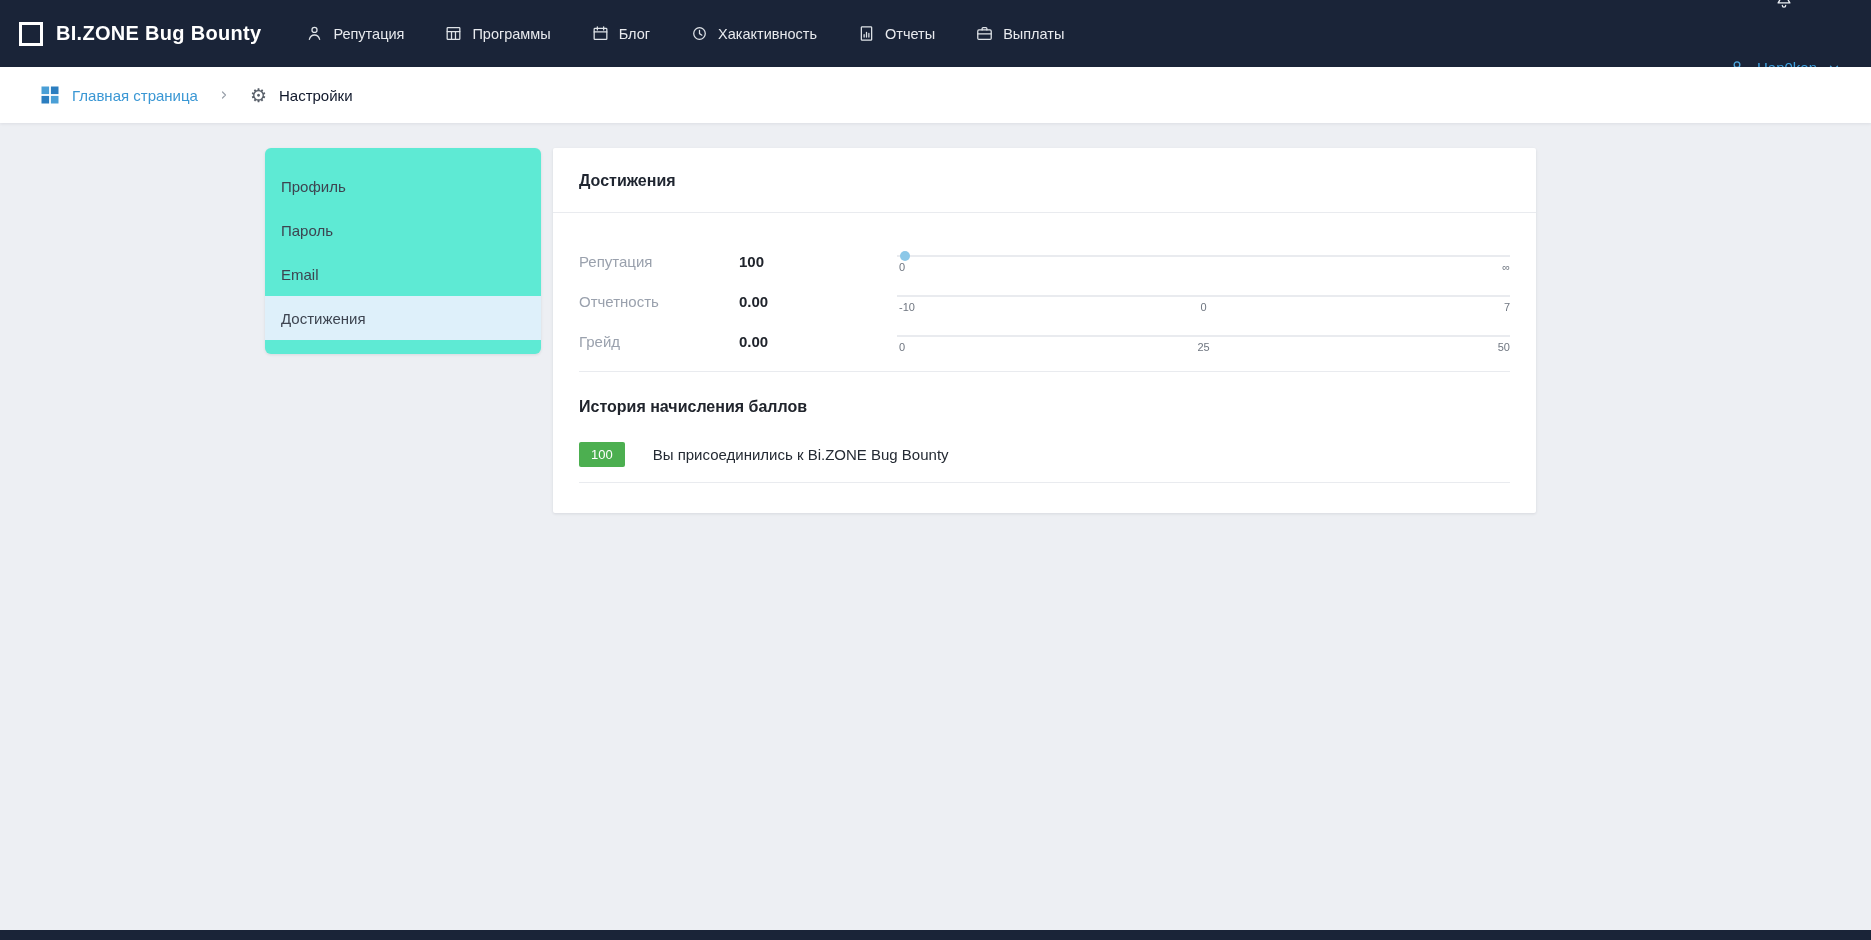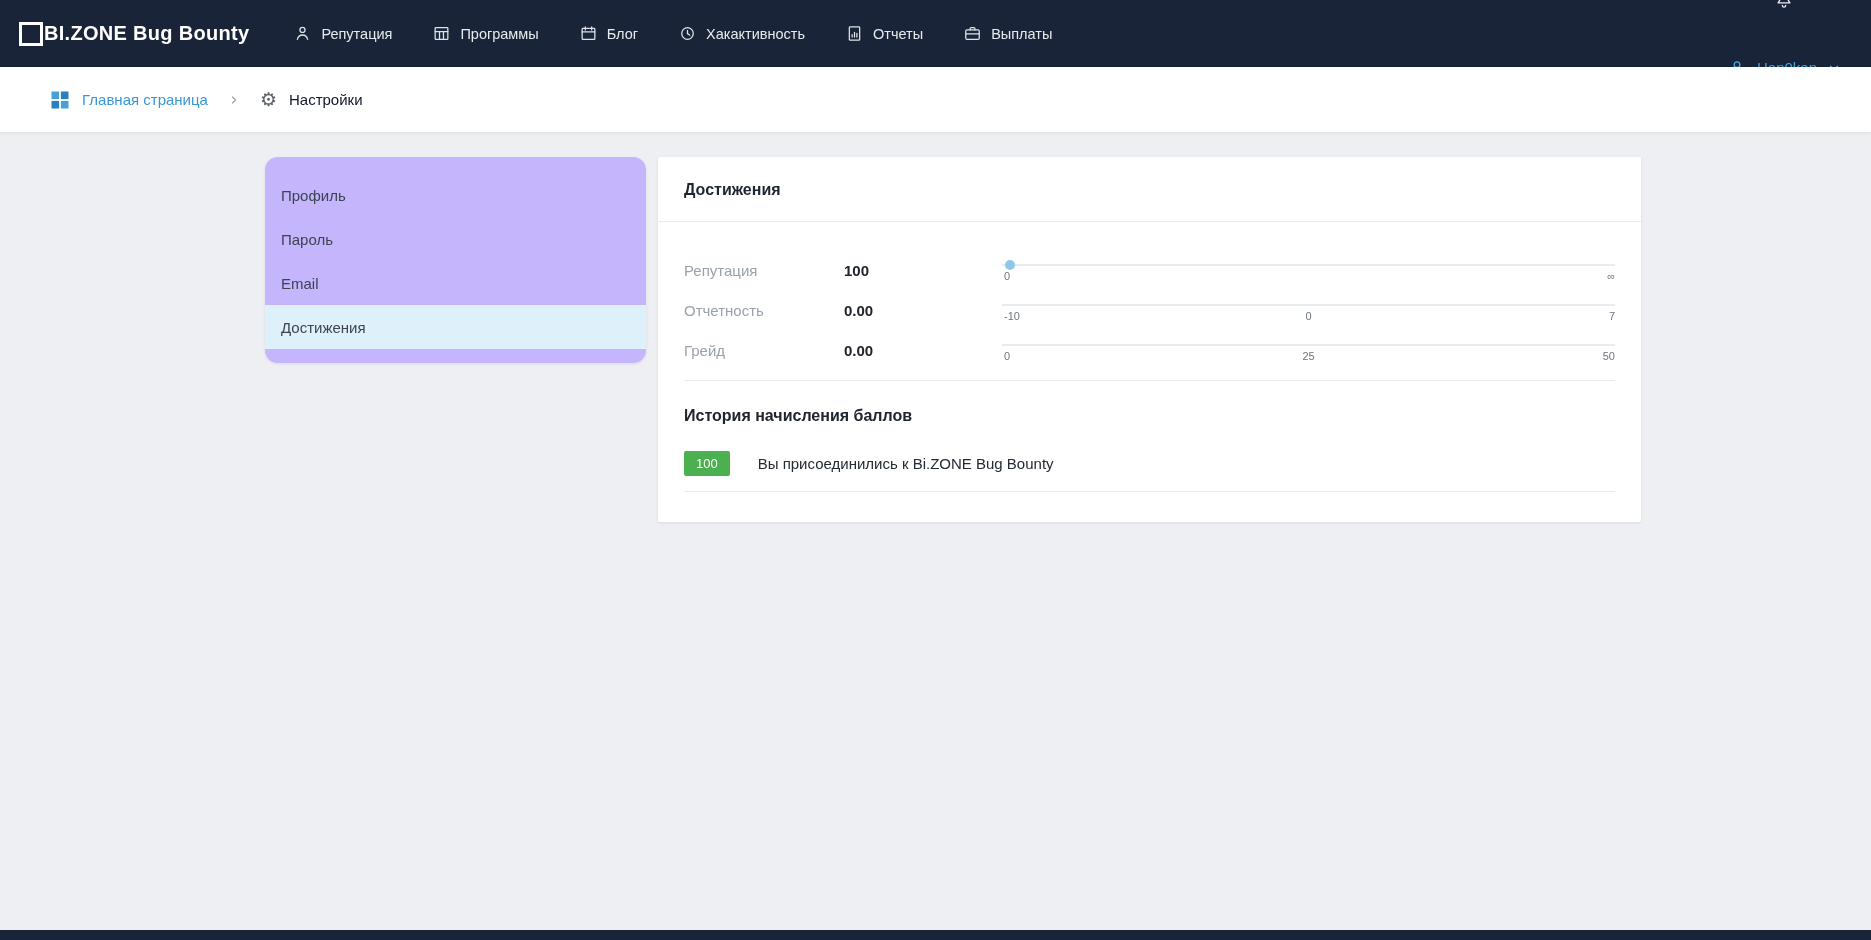--- a/index.html
+++ b/index.html
@@ -11,59 +11,59 @@
     overflow:hidden;
     position:relative;
   }
 
   
   .topnav {
     height:67px; background:#1a2438;
     display:flex; align-items:center;
     padding:0 30px 0 18px;
   }
-  .logo { display:flex; align-items:center; cursor:pointer; }
+  .logo { display:flex; align-items:center; gap:12px; cursor:pointer; }
   .logo-mark svg { display:block; }
   .logo-text { color:#ffffff; font-weight:700; font-size:20px; letter-spacing:.3px; white-space:nowrap; }
 
   .nav-items { display:flex; align-items:center; gap:40px; margin-left:44px; }
   .nav-item {
     display:flex; align-items:center; gap:9px;
     color:#e8eaee; font-size:14.5px; text-decoration:none; cursor:pointer; white-space:nowrap;
   }
   .nav-icon svg { display:block; }
 
   .nav-right { margin-left:auto; display:flex; align-items:center; gap:48px;flex-direction:column; }
   .bell { cursor:pointer; display:flex; }
   .user { display:flex; align-items:center; gap:10px; cursor:pointer; }
   .user-icon svg, .chev svg { display:block; }
   .user-name { color:#3fa2e0; font-size:15px; }
 
   
   .breadcrumb-bar {
-    height:65px; background:#ffffff;
+    height:56px; background:#ffffff;
     display:flex; align-items:center;
-    padding-left:50px; gap:12px;
+    padding-left:40px; gap:12px;
     box-shadow:0 1px 3px rgba(20,30,50,.08);
     position:relative; z-index:2;
   }
   .bc-home-icon { display:flex; }
   .bc-link { color:#3a97d4; font-size:15px; text-decoration:none; cursor:pointer; }
   .bc-sep { display:flex; margin:0 8px; }
   .bc-gear { font-size:19px; color:#5a616b; line-height:1; }
   .bc-current { color:#0f172a; font-size:15px; }
 
   
   .content {
     display:flex; align-items:flex-start; gap:12px;
     padding:25px 0 0 265px;
   }
 
   .menu-card {
-    width:381px; background:#c4b5fd; border-radius:13px;
+    width:276px; background:#5eead4; border-radius:6px;
     box-shadow:0 1px 3px rgba(20,30,50,.10);
     padding:16px 0 14px;
   }
   .menu-item {
     height:44px; display:flex; align-items:center;
     padding:0 16px; font-size:15px; color:#3d4450; cursor:pointer;
   }
   .menu-item.active { background:#def0fa; }
 
   .panel {

